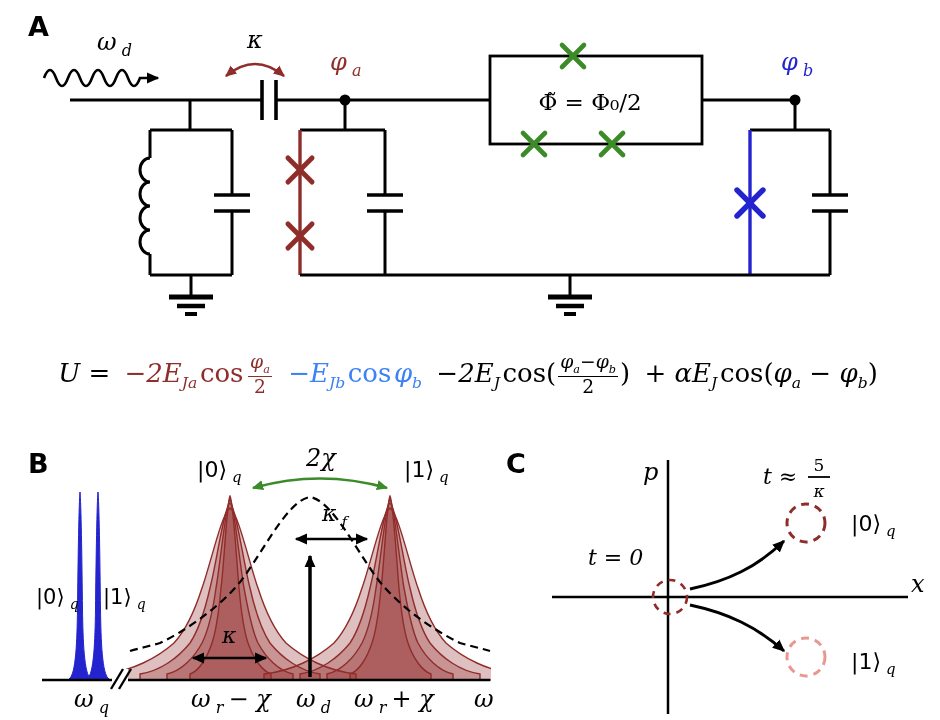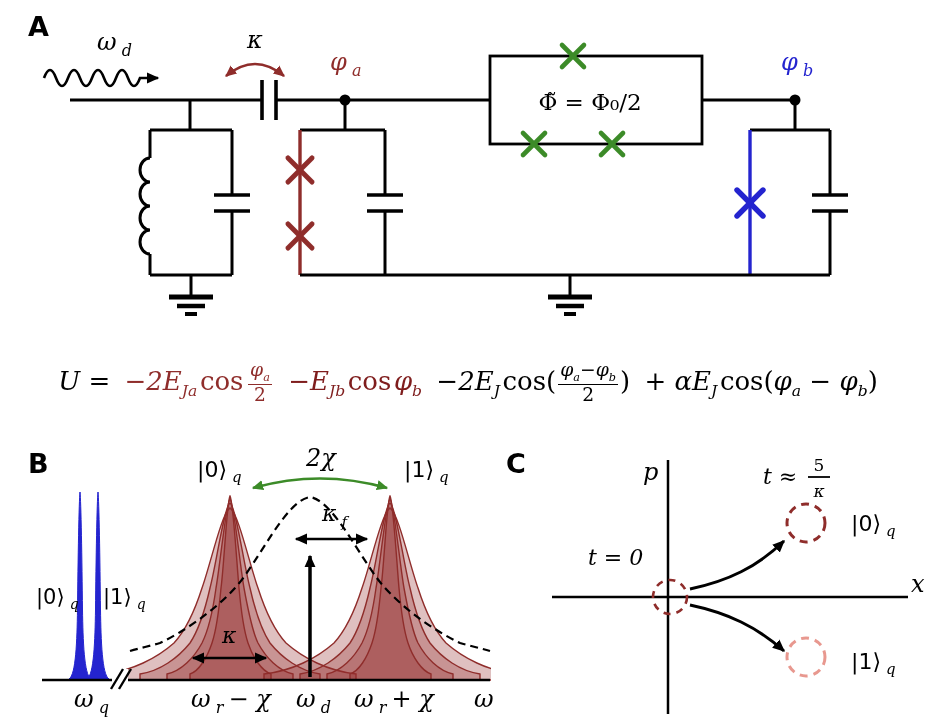--- a/index.html
+++ b/index.html
@@ -12,24 +12,24 @@
   .ket{font-family:"DejaVu Sans", sans-serif;font-style:normal;}
   .pl{font-family:"DejaVu Sans", sans-serif;font-weight:bold;font-size:27px;}
   
   #equation{position:absolute;top:352px;left:0;width:936px;text-align:center;
             font-family:"DejaVu Serif", serif;font-style:italic;font-size:26px;color:#000;
             line-height:1.35;}
   #equation .term{margin:0 3px;white-space:nowrap;}
   #equation sub{font-size:0.60em;font-style:italic;}
   .rm{font-style:normal;}
   .frac{display:inline-block;vertical-align:-0.60em;text-align:center;
-        font-size:0.72em;line-height:1.08;margin:8px 2px;}
+        font-size:0.72em;line-height:1.08;margin:0 2px;}
   .frac .num{display:block;border-bottom:1.6px solid currentColor;padding:0 2px;}
   .frac .den{display:block;}
-  .c-red{color:#8f2d2b}.c-blue{color:#7f1d1d}.c-green{color:#000000}.c-black{color:#000}
+  .c-red{color:#8f2d2b}.c-blue{color:#3b82f6}.c-green{color:#000000}.c-black{color:#000}
 </style>
 </head>
 <body>
 
 <div id="figure">
 
 <svg width="940" height="720" viewBox="0 0 940 720">
   <defs>
     <marker id="mBlack" viewBox="0 0 10 10" refX="8.5" refY="5" markerWidth="13" markerHeight="13" orient="auto-start-reverse" markerUnits="userSpaceOnUse">
       <path d="M0,0.8 L9.5,5 L0,9.2 Z" fill="#000"></path>

